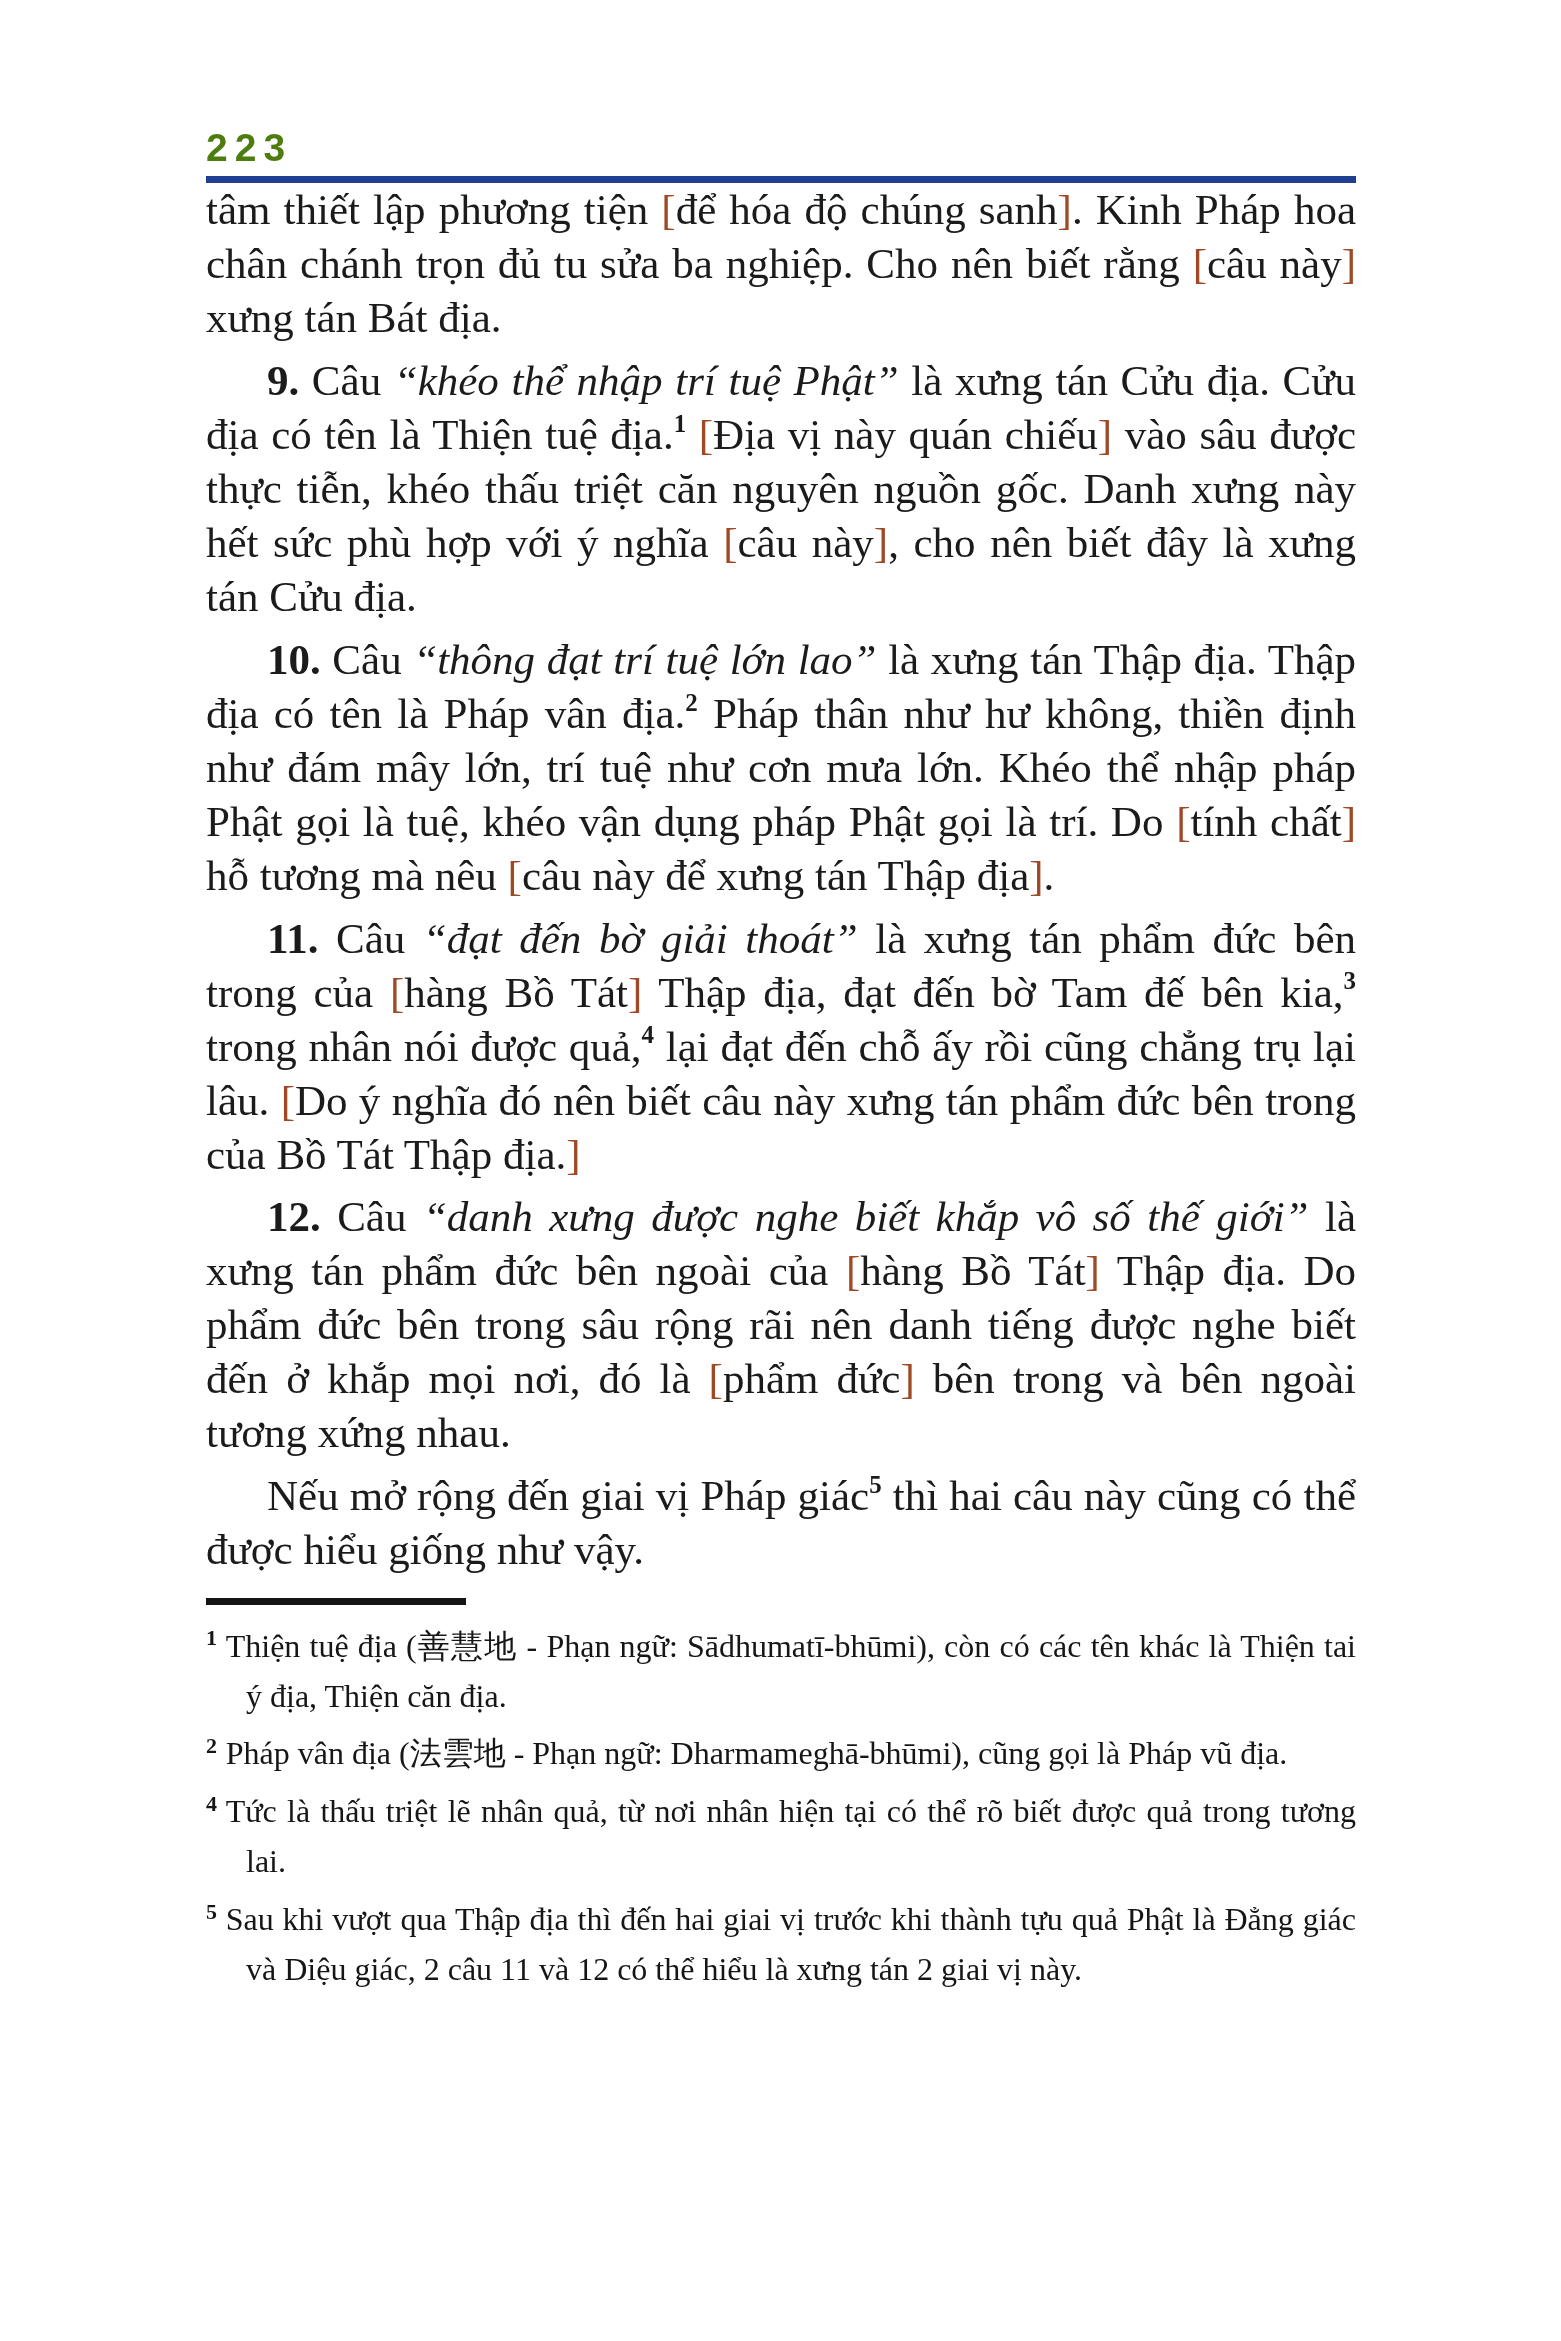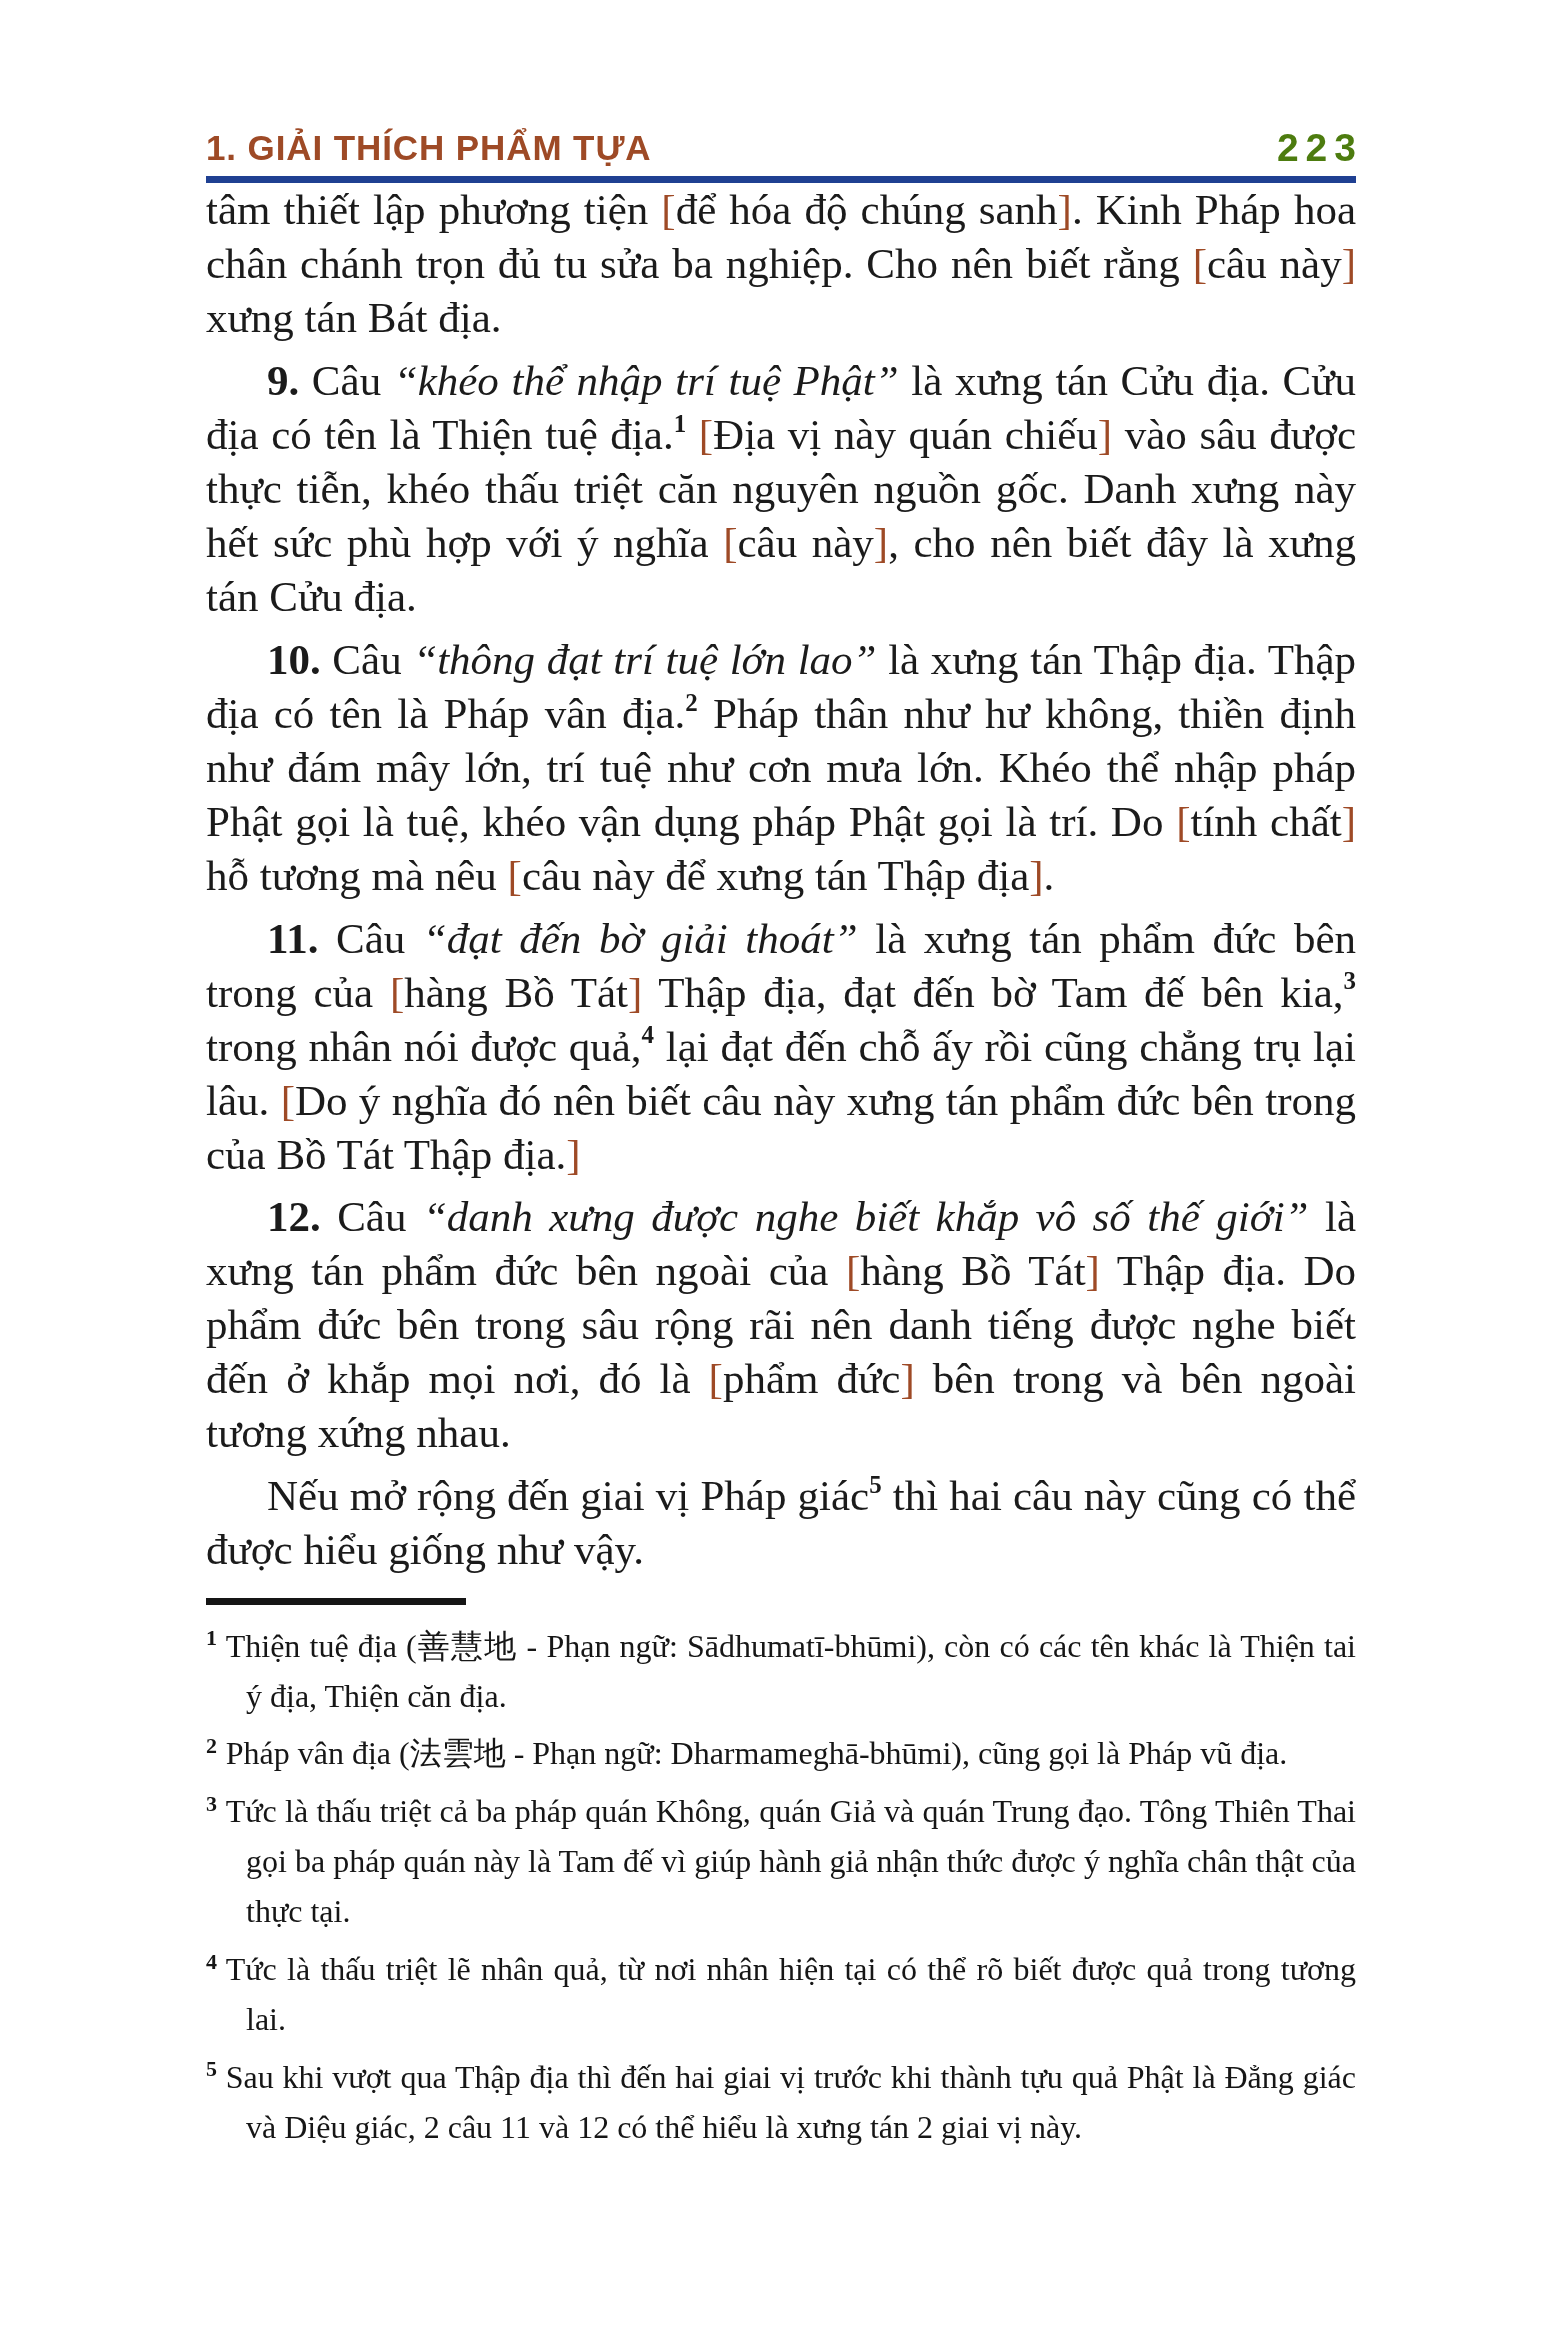--- a/index.html
+++ b/index.html
@@ -74,39 +74,37 @@
     padding-right:8.7px;
   }
 </style>
 </head>
 <body>
 
 <div class="page">
 
   <header>
     <div class="running-head">
-      <span class="section-title">1. GIẢI THÍCH PHẨM TỰA</span>
       <span class="page-number">223</span>
     </div>
     <div class="header-rule"></div>
   </header>
 
   <main class="body-text" id="body-paragraphs">
       <p><span>tâm thiết lập phương tiện </span><span class="seg-br">[</span><span>để hóa độ chúng sanh</span><span class="seg-br">]</span><span>. Kinh Pháp hoa chân chánh trọn đủ tu sửa ba nghiệp. Cho nên biết rằng </span><span class="seg-br">[</span><span>câu này</span><span class="seg-br">]</span><span> xưng tán Bát địa.</span></p>
       <p class="indent"><span class="seg-b">9.</span><span> Câu </span><span class="seg-i">“khéo thể nhập trí tuệ Phật”</span><span> là xưng tán Cửu địa. Cửu địa có tên là Thiện tuệ địa.</span><span class="seg-sup">1</span><span> </span><span class="seg-br">[</span><span>Địa vị này quán chiếu</span><span class="seg-br">]</span><span> vào sâu được thực tiễn, khéo thấu triệt căn nguyên nguồn gốc. Danh xưng này hết sức phù hợp với ý nghĩa </span><span class="seg-br">[</span><span>câu này</span><span class="seg-br">]</span><span>, cho nên biết đây là xưng tán Cửu địa.</span></p>
       <p class="indent"><span class="seg-b">10.</span><span> Câu </span><span class="seg-i">“thông đạt trí tuệ lớn lao”</span><span> là xưng tán Thập địa. Thập địa có tên là Pháp vân địa.</span><span class="seg-sup">2</span><span> Pháp thân như hư không, thiền định như đám mây lớn, trí tuệ như cơn mưa lớn. Khéo thể nhập pháp Phật gọi là tuệ, khéo vận dụng pháp Phật gọi là trí. Do </span><span class="seg-br">[</span><span>tính chất</span><span class="seg-br">]</span><span> hỗ tương mà nêu </span><span class="seg-br">[</span><span>câu này để xưng tán Thập địa</span><span class="seg-br">]</span><span>.</span></p>
       <p class="indent"><span class="seg-b">11.</span><span> Câu </span><span class="seg-i">“đạt đến bờ giải thoát”</span><span> là xưng tán phẩm đức bên trong của </span><span class="seg-br">[</span><span>hàng Bồ Tát</span><span class="seg-br">]</span><span> Thập địa, đạt đến bờ Tam đế bên kia,</span><span class="seg-sup">3</span><span> trong nhân nói được quả,</span><span class="seg-sup">4</span><span> lại đạt đến chỗ ấy rồi cũng chẳng trụ lại lâu. </span><span class="seg-br">[</span><span>Do ý nghĩa đó nên biết câu này xưng tán phẩm đức bên trong của Bồ Tát Thập địa.</span><span class="seg-br">]</span></p>
       <p class="indent"><span class="seg-b">12.</span><span> Câu </span><span class="seg-i">“danh xưng được nghe biết khắp vô số thế giới”</span><span> là xưng tán phẩm đức bên ngoài của </span><span class="seg-br">[</span><span>hàng Bồ Tát</span><span class="seg-br">]</span><span> Thập địa. Do phẩm đức bên trong sâu rộng rãi nên danh tiếng được nghe biết đến ở khắp mọi nơi, đó là </span><span class="seg-br">[</span><span>phẩm đức</span><span class="seg-br">]</span><span> bên trong và bên ngoài tương xứng nhau.</span></p>
       <p class="indent"><span>Nếu mở rộng đến giai vị Pháp giác</span><span class="seg-sup">5</span><span> thì hai câu này cũng có thể được hiểu giống như vậy.</span></p>
     </main>
 
   <div class="footnote-separator"></div>
 
   <section class="footnotes" id="footnotes">
       <p class="fn"><span class="fn-num">1</span><span>Thiện tuệ địa (善慧地 - Phạn ngữ: Sādhumatī-bhūmi), còn có các tên khác là Thiện tai ý địa, Thiện căn địa.</span></p>
       <p class="fn"><span class="fn-num">2</span><span>Pháp vân địa (法雲地 - Phạn ngữ: Dharmameghā-bhūmi), cũng gọi là Pháp vũ địa.</span></p>
-      <p class="fn"><span class="fn-num">3</span><span>Tức là thấu triệt cả ba pháp quán Không, quán Giả và quán Trung đạo. Tông Thiên Thai gọi ba pháp quán này là Tam đế vì giúp hành giả nhận thức được ý nghĩa chân thật của thực tại.</span></p>
       <p class="fn"><span class="fn-num">4</span><span>Tức là thấu triệt lẽ nhân quả, từ nơi nhân hiện tại có thể rõ biết được quả trong tương lai.</span></p>
       <p class="fn"><span class="fn-num">5</span><span>Sau khi vượt qua Thập địa thì đến hai giai vị trước khi thành tựu quả Phật là Đẳng giác và Diệu giác, 2 câu 11 và 12 có thể hiểu là xưng tán 2 giai vị này.</span></p>
     </section>
 
 </div>
 
 
 </body></html>

